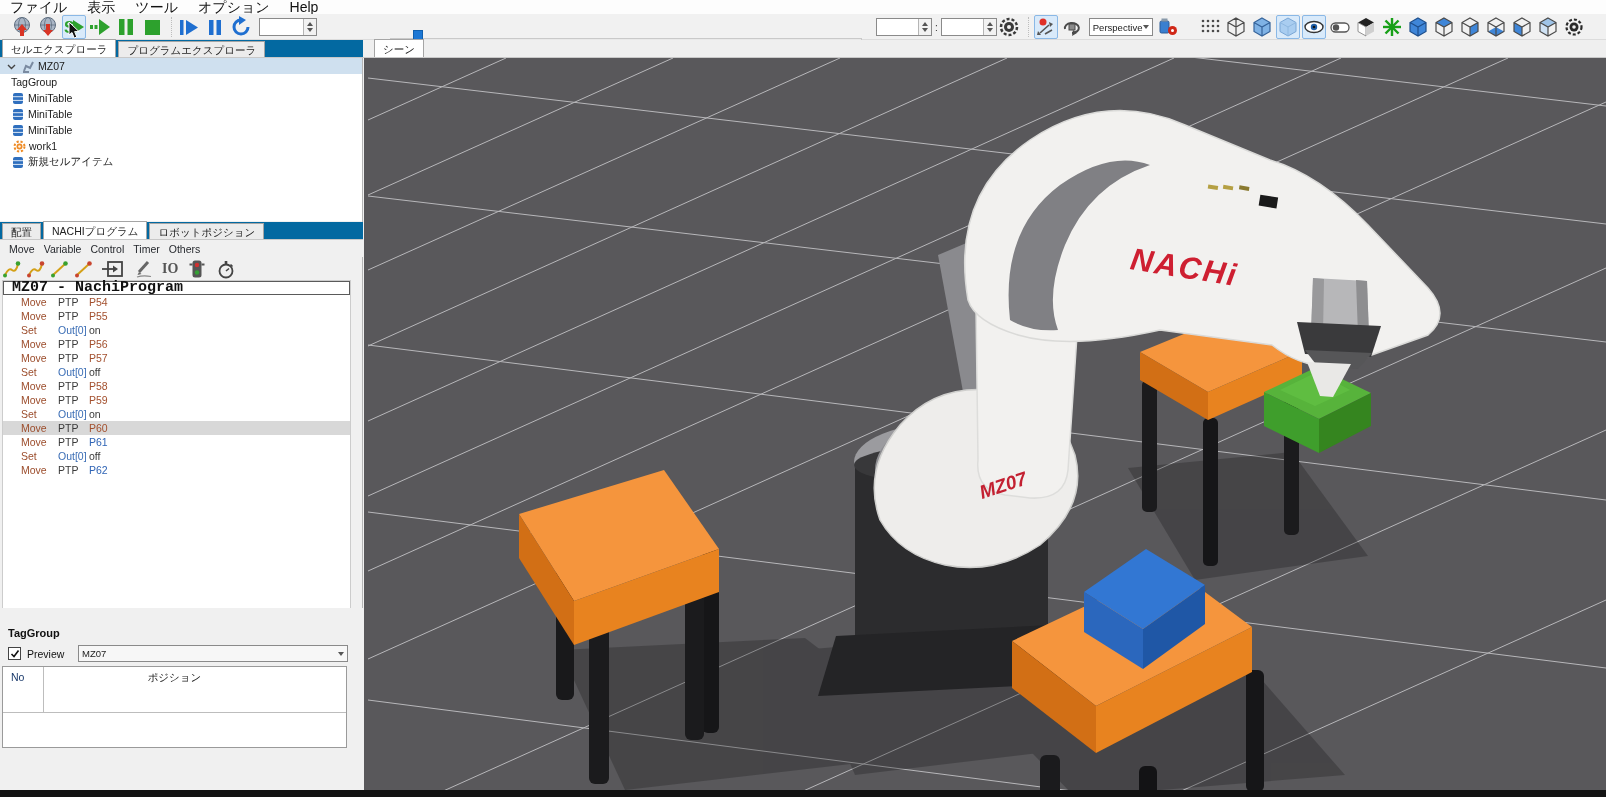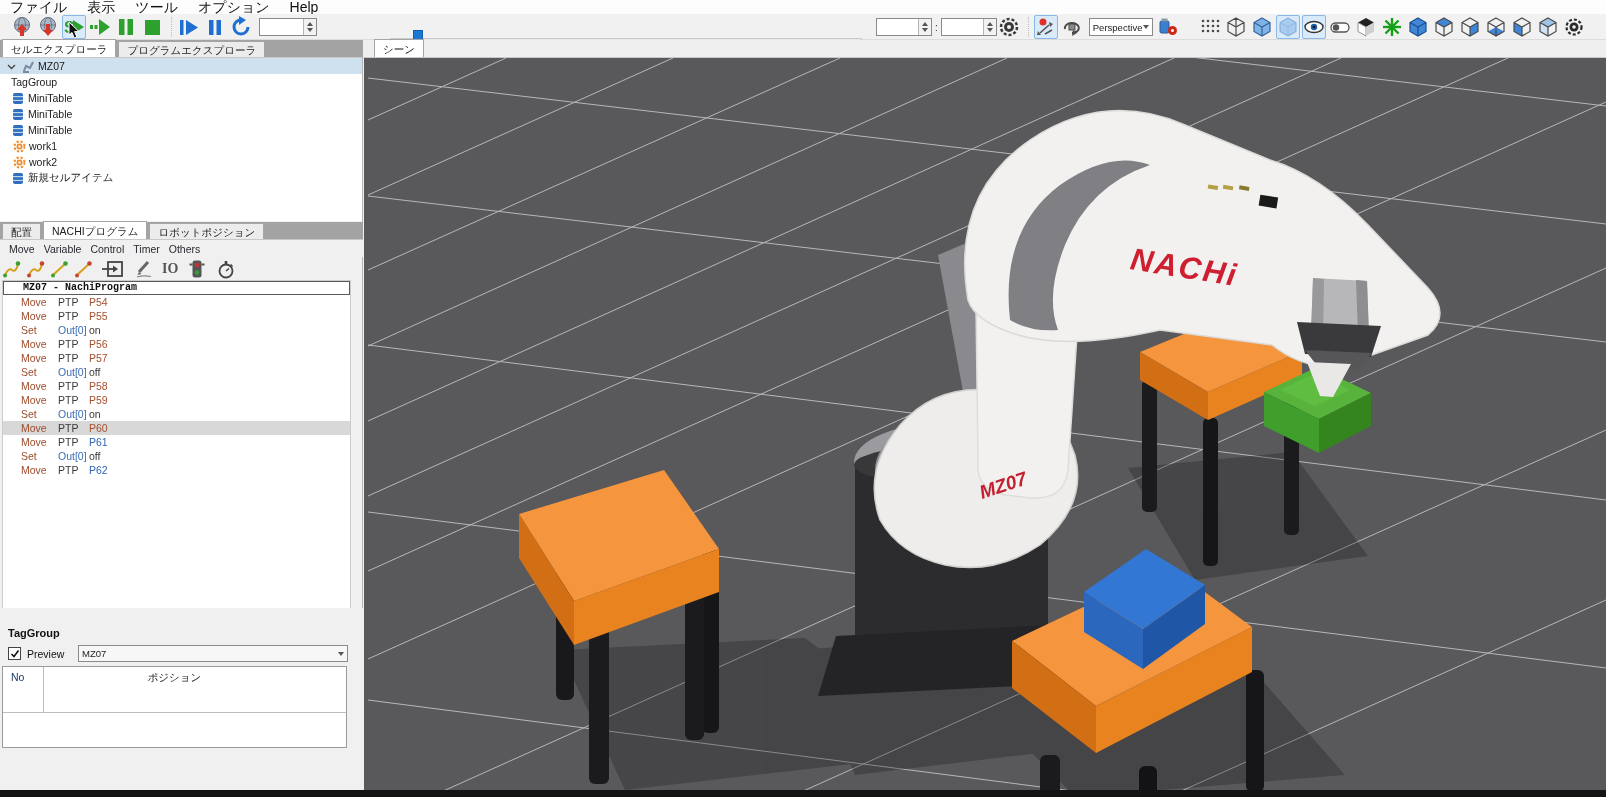--- a/index.html
+++ b/index.html
@@ -23,37 +23,37 @@
   .spin .ud { width:13px; height:16px; border-left:1px solid #b5b5b5; display:flex; flex-direction:column; align-items:center; justify-content:space-evenly; background:#f2f2f2; }
   .arr-up { width:0;height:0;border-left:3px solid transparent;border-right:3px solid transparent;border-bottom:4px solid #555; }
   .arr-dn { width:0;height:0;border-left:3px solid transparent;border-right:3px solid transparent;border-top:4px solid #555; }
   #slider-track { position:absolute; left:390px; top:24px; width:472px; height:4px; background:#e9e9e9; border:1px solid #c9c9c9; }
   #slider-handle { position:absolute; left:413px; top:16px; width:10px; height:19px; background:#1c77d4; border:1px solid #0f5fae; }
   .combo { height:18px; background:#fff; border:1px solid #8a8a8a; display:flex; align-items:center; font-size:9.5px; padding:0 3px; color:#222; }
   .combo .chev { margin-left:auto; width:0;height:0;border-left:3.5px solid transparent;border-right:3.5px solid transparent;border-top:4px solid #555; }
 
   
   #leftcol { left:0; top:40px; width:363px; height:757px; background:#f0f0f0; border-right:1px solid #b5b5b5; }
-  .tabrow { position:absolute; left:0; width:363px; height:18px; background:#a3a3a3; border-bottom:1px solid #c8c8c8; display:flex; align-items:flex-end; font-size:10.5px; }
+  .tabrow { position:absolute; left:0; width:363px; height:18px; background:#0369a1; border-bottom:1px solid #c8c8c8; display:flex; align-items:flex-end; font-size:10.5px; }
   .tab { padding:2px 8px 1px; margin-left:2px; border:1px solid #a5a5a5; border-bottom:none; background:#ececec; color:#222; height:16px; line-height:13px; white-space:nowrap; }
   .tab.active { background:#fff; height:18px; line-height:15px; position:relative; z-index:2; }
 
   #tree { position:absolute; left:0; top:18px; width:362px; height:163px; background:#fff; overflow:hidden; }
   .trow { height:16px; display:flex; align-items:center; font-size:10.5px; color:#1a1a1a; white-space:nowrap; }
   .trow.sel { background:#cfe0ef; }
   .trow .ticon { display:inline-flex; width:14px; justify-content:center; margin-right:3px; flex:none; }
 
   #panel2 { position:absolute; left:0; top:182px; width:296px; height:386px; }
   #p2tabs { top:0; }
   #p2menu { position:absolute; top:18px; left:0; width:363px; height:17px; display:flex; align-items:center; font-size:10.5px; color:#26292e; background:#f0f0f0; }
   #p2menu span { margin-left:9px; }
   #p2icons { position:absolute; top:35px; left:2px; height:23px; display:flex; align-items:center; }
   #p2icons .pic { margin-right:4px; display:flex; }
   #progarea { position:absolute; top:58px; left:2px; width:349px; height:333px; background:#fff; border:1px solid #cccccc; }
-  #progheader { height:14px; border:1px solid #5a5a5a; font-family:"Liberation Mono","DejaVu Sans Mono",monospace; font-size:10px; font-weight:bold; color:#111; padding-left:19px; line-height:12px; background:#fff; }
+  #progheader { height:14px; border:1px solid #5a5a5a; font-family:"Liberation Mono","DejaVu Sans Mono",monospace; font-size:15px; font-weight:bold; color:#111; padding-left:8px; line-height:12px; background:#fff; }
   .prow { height:14px; display:flex; font-size:10.5px; line-height:14px; }
   .prow.sel { background:#d8d8d8; }
   .prow .c1 { width:37px; margin-left:18px; color:#9c4d2c; }
   .prow .c2 { width:31px; color:#3a3a3a; }
   .prow .c2.io { color:#3a6db5; }
   .prow .c3 { color:#3a3a3a; }
   .prow .c3.warm { color:#a3502e; }
   .prow .c3.cool { color:#2f64b5; }
 
   #tagpanel { position:absolute; left:0; top:568px; width:363px; height:229px; background:#f0f0f0; }
@@ -385,30 +385,20 @@
     </div>
     <div class="trow" style="padding-left:12px;">
       <span class="ticon">
         <svg width="13" height="13" viewBox="0 0 13 13">
             <circle cx="6.5" cy="6.5" r="5" fill="none" stroke="#ee8b25" stroke-width="2" stroke-dasharray="2.2 1.8"></circle>
             <circle cx="6.5" cy="6.5" r="3" fill="#ee8b25"></circle>
             <circle cx="6.5" cy="6.5" r="1.3" fill="#fdf3e8"></circle>
           </svg>
       </span>
       <span>work1</span>
-    </div>
-    <div class="trow" style="padding-left:12px;">
-      <span class="ticon">
-        <svg width="13" height="13" viewBox="0 0 13 13">
-            <circle cx="6.5" cy="6.5" r="5" fill="none" stroke="#ee8b25" stroke-width="2" stroke-dasharray="2.2 1.8"></circle>
-            <circle cx="6.5" cy="6.5" r="3" fill="#ee8b25"></circle>
-            <circle cx="6.5" cy="6.5" r="1.3" fill="#fdf3e8"></circle>
-          </svg>
-      </span>
-      <span>work2</span>
     </div>
     <div class="trow" style="padding-left:11px;">
       <span class="ticon">
         <svg width="12" height="13" viewBox="0 0 12 13">
             <rect x="1" y="1" width="10" height="11" rx="2" fill="#2f6fbe"></rect>
             <line x1="1" y1="4.7" x2="11" y2="4.7" stroke="#dce8f6" stroke-width="1"></line>
             <line x1="1" y1="8.4" x2="11" y2="8.4" stroke="#dce8f6" stroke-width="1"></line>
           </svg>
       </span>
       <span>新規セルアイテム</span>

